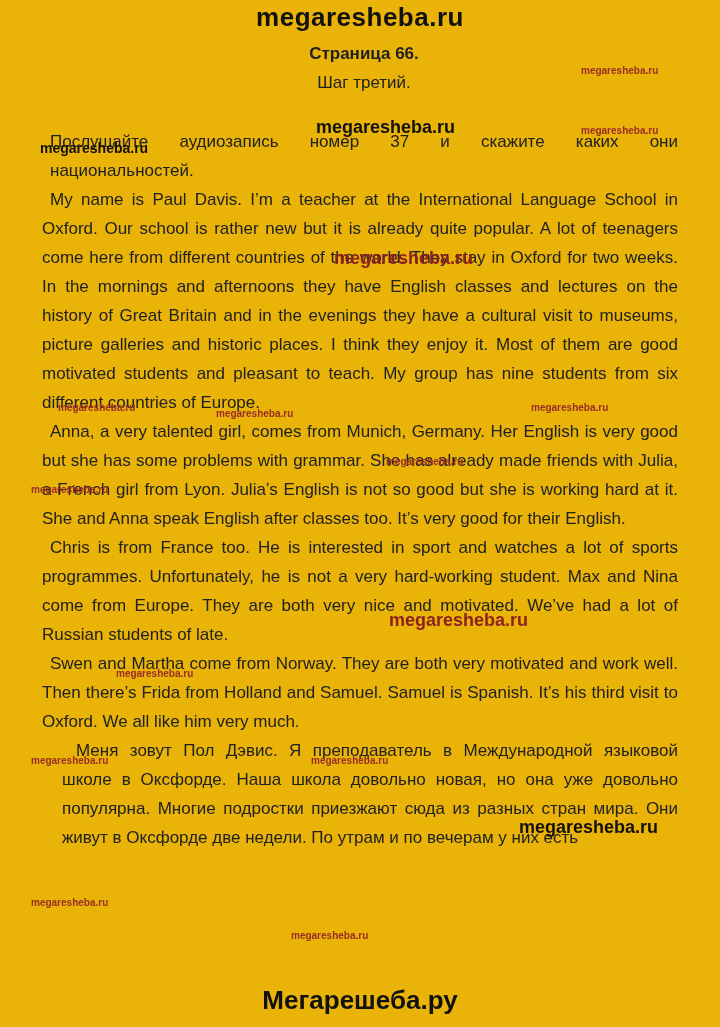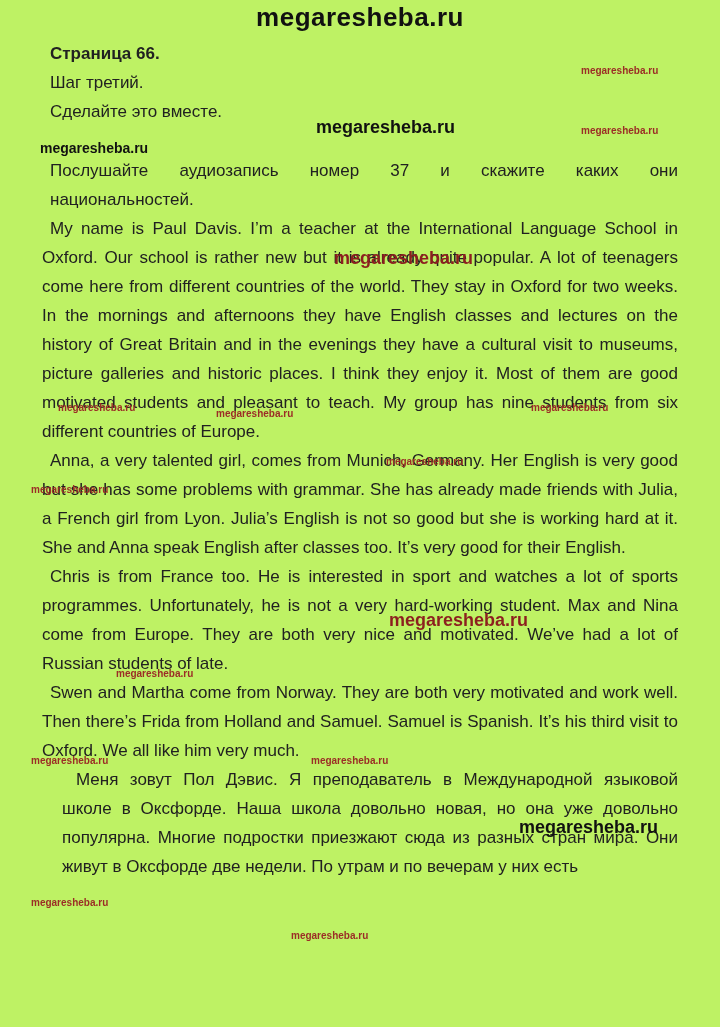--- a/index.html
+++ b/index.html
@@ -1,40 +1,40 @@
 <!DOCTYPE html>
 <html><head>
 <meta charset="utf-8">
 <style>
   html, body { margin: 0; padding: 0; background: #ffffff; }
   .page {
     position: relative;
     width: 720px;
     height: 1027px;
-    background: #bef264;
+    background: #eab308;
     overflow: hidden;
     font-family: "Liberation Sans", "DejaVu Sans", sans-serif;
     color: #212121;
   }
   .site-title {
     text-align: center;
     font-size: 26px;
     font-weight: bold;
     color: #111111;
     padding-top: 2px;
     letter-spacing: 0.5px;
   }
   .content {
     padding: 6px 42px 0 42px;
     font-size: 17px;
     line-height: 29px;
   }
   .content p { margin: 0; }
   .bold { font-weight: bold; }
-  .lead { padding-left: 8px; }
+  .lead { padding-left: 8px; text-align: center; }
   .spacer { height: 30px; }
   .para { text-align: justify; }
   .para.indent-sm { text-indent: 8px; }
   .para.indent-md { text-indent: 14px; margin-left: 20px; }
   .task { text-align: justify; word-spacing: 18px; }
   .footer-title {
     position: absolute;
     left: 0;
     right: 0;
     top: 985px;
@@ -57,30 +57,30 @@
 </head>
 <body>
 
 <div class="page">
 
   <div class="site-title">megaresheba.ru</div>
 
   <div class="content">
     <p class="bold lead">Страница 66.</p>
     <p class="lead">Шаг третий.</p>
-    <p class="lead">Сделайте это вместе.</p>
     <div class="spacer"></div>
     <p class="para task lead">Послушайте аудиозапись номер 37 и скажите каких они национальностей.</p>
     <p class="para indent-sm">My name is Paul Davis. I’m a teacher at the International Language School in Oxford. Our school is rather new but it is already quite popular. A lot of teenagers come here from different countries of the world. They stay in Oxford for two weeks. In the mornings and afternoons they have English classes and lectures on the history of Great Britain and in the evenings they have a cultural visit to museums, picture galleries and historic places. I think they enjoy it. Most of them are good motivated students and pleasant to teach. My group has nine students from six different countries of Europe.</p>
     <p class="para indent-sm">Anna, a very talented girl, comes from Munich, Germany. Her English is very good but she has some problems with grammar. She has already made friends with Julia, a French girl from Lyon. Julia’s English is not so good but she is working hard at it. She and Anna speak English after classes too. It’s very good for their English.</p>
     <p class="para indent-sm">Chris is from France too. He is interested in sport and watches a lot of sports programmes. Unfortunately, he is not a very hard-working student. Max and Nina come from Europe. They are both very nice and motivated. We’ve had a lot of Russian students of late.</p>
     <p class="para indent-sm">Swen and Martha come from Norway. They are both very motivated and work well. Then there’s Frida from Holland and Samuel. Samuel is Spanish. It’s his third visit to Oxford. We all like him very much.</p>
     <p class="para indent-md">Меня зовут Пол Дэвис. Я преподаватель в Международной языковой школе в Оксфорде. Наша школа довольно новая, но она уже довольно популярна. Многие подростки приезжают сюда из разных стран мира. Они живут в Оксфорде две недели. По утрам и по вечерам у них есть</p>
   </div>
 
+  <div class="footer-title">Мегарешеба.ру</div>
 
   <span class="wm wm-sm" style="left:581px; top:66px;">megaresheba.ru</span>
   <span class="wm wm-sm" style="left:581px; top:126px;">megaresheba.ru</span>
   <span class="wm wm-blk" style="left:316px; top:118px;">megaresheba.ru</span>
   <span class="wm wm-blk-sm" style="left:40px; top:141px;">megaresheba.ru</span>
   <span class="wm wm-red" style="left:334px; top:249px;">megaresheba.ru</span>
   <span class="wm wm-sm" style="left:58px; top:403px;">megaresheba.ru</span>
   <span class="wm wm-sm" style="left:216px; top:409px;">megaresheba.ru</span>
   <span class="wm wm-sm" style="left:531px; top:403px;">megaresheba.ru</span>
   <span class="wm wm-sm" style="left:386px; top:457px;">megaresheba.ru</span>

